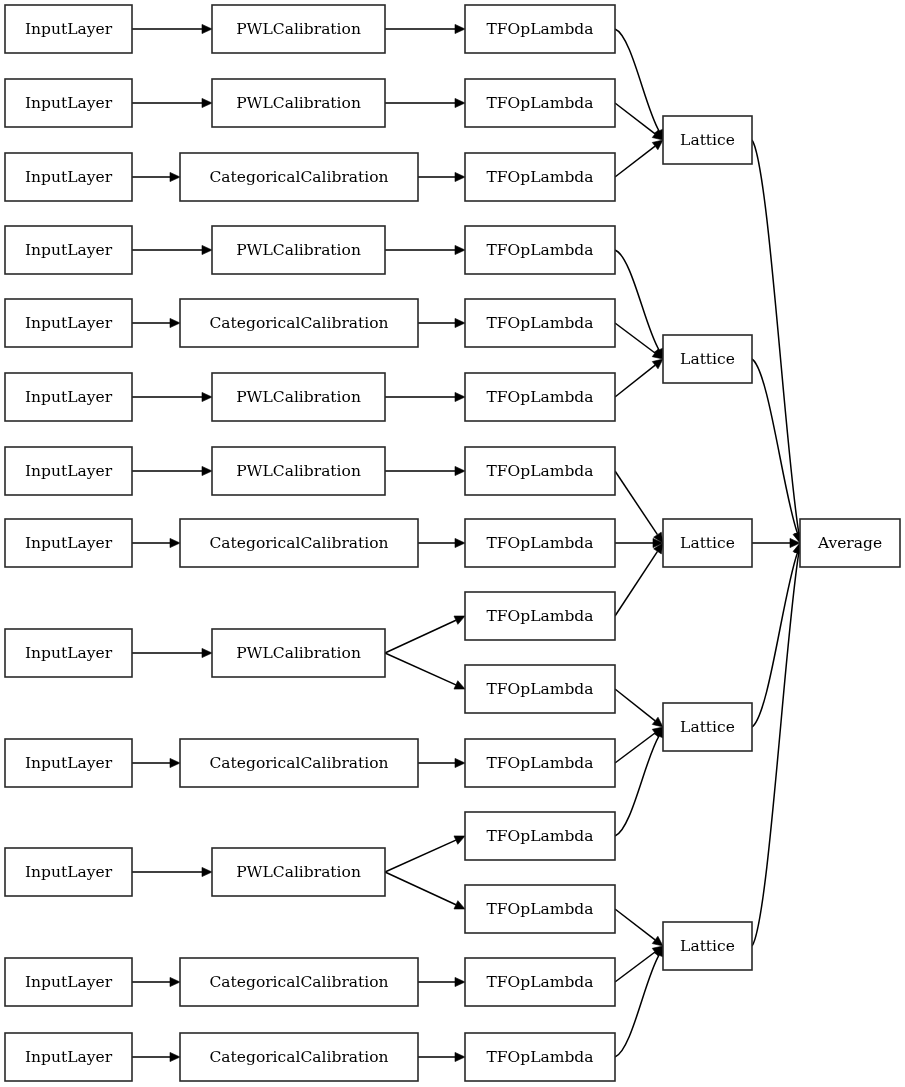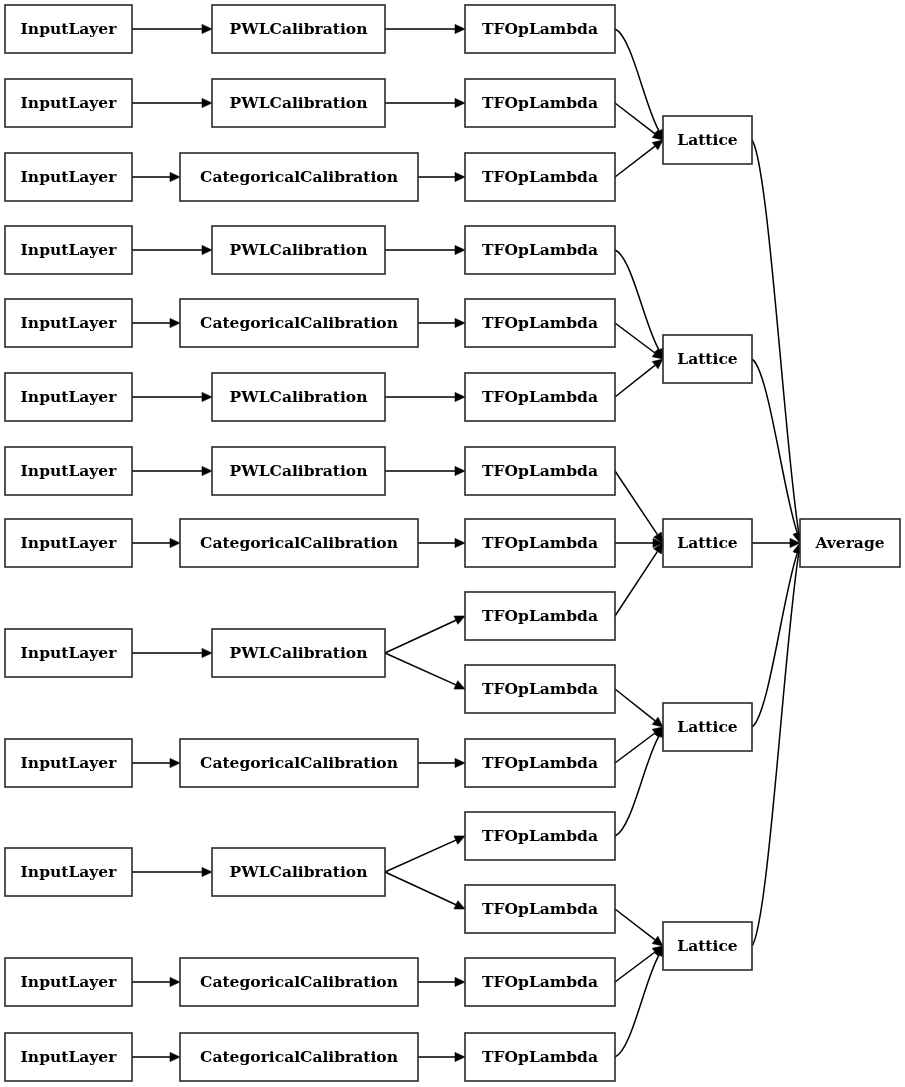--- a/index.html
+++ b/index.html
@@ -1,18 +1,18 @@
 <!DOCTYPE html>
 <html><head>
 <meta charset="utf-8">
 <style>
   html,body{margin:0;padding:0;background:#ffffff;}
   body{width:905px;height:1087px;overflow:hidden;
        font-family:"DejaVu Serif","Liberation Serif",serif;}
-  #graph{position:relative;width:857px;height:1087px;font-weight:bold;}
+  #graph{position:relative;width:857px;height:1087px;}
   svg{display:block;}
   .nodebox{fill:#ffffff;stroke:#2a2a2a;stroke-width:1.6;}
   .nodelabel{font-family:"DejaVu Serif","Liberation Serif",serif;
              font-size:15.5px;fill:#000000;text-anchor:middle;
              dominant-baseline:middle;}
   .edge{fill:none;stroke:#000000;stroke-width:1.5;}
   .arrowhead{fill:#000000;stroke:#000000;stroke-width:0.6;}
 </style>
 </head>
 <body>

